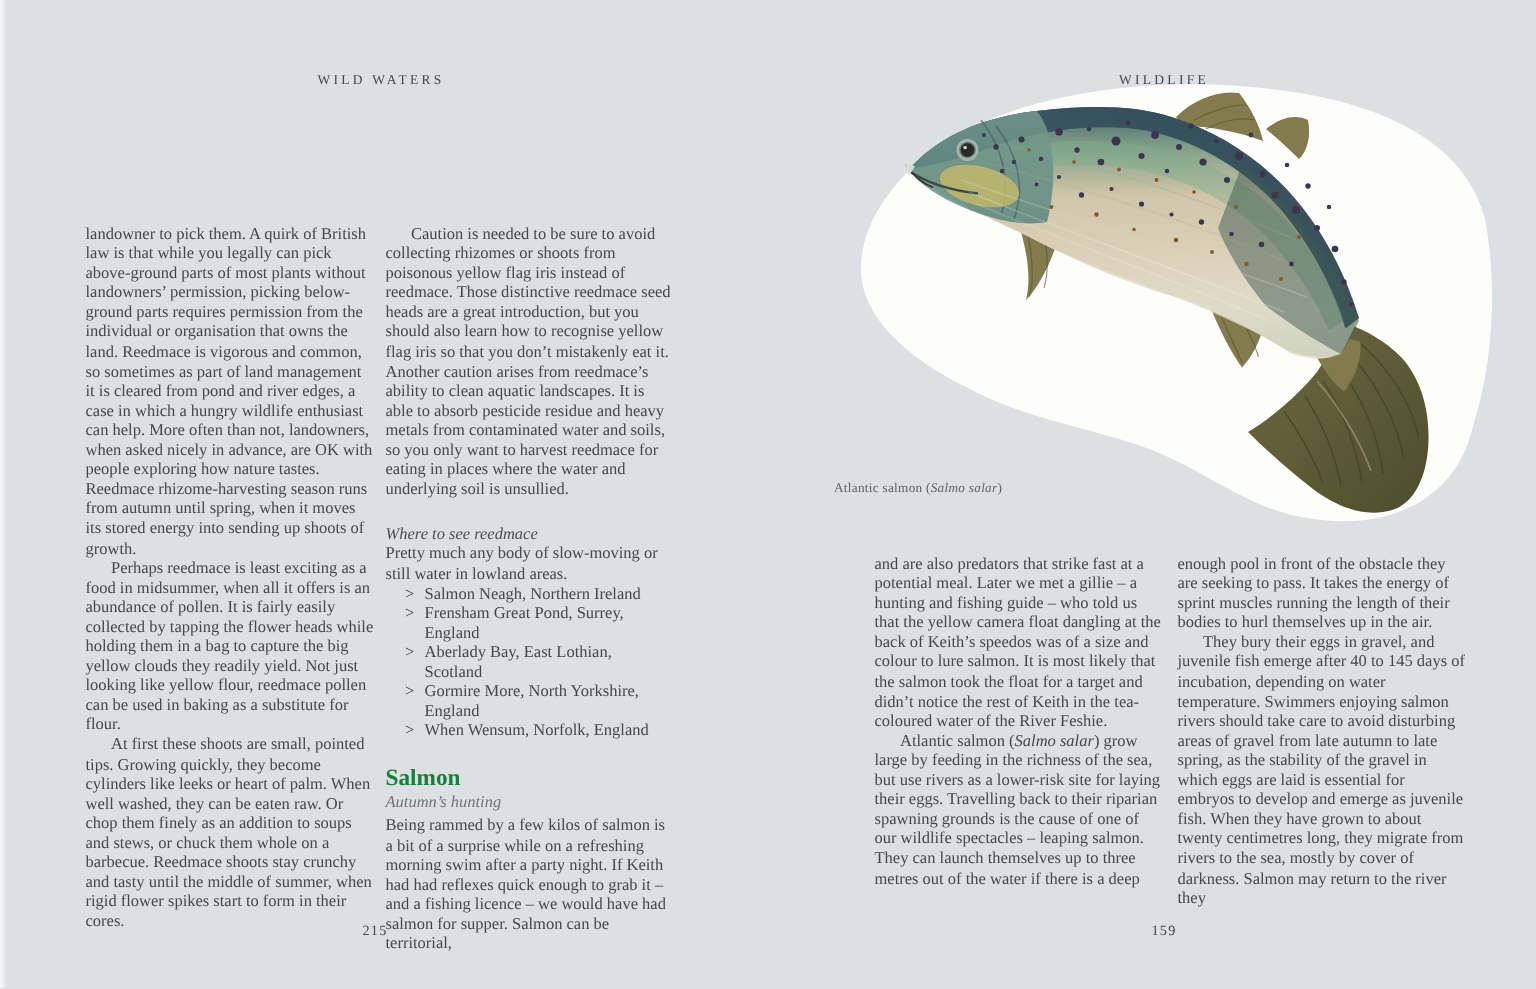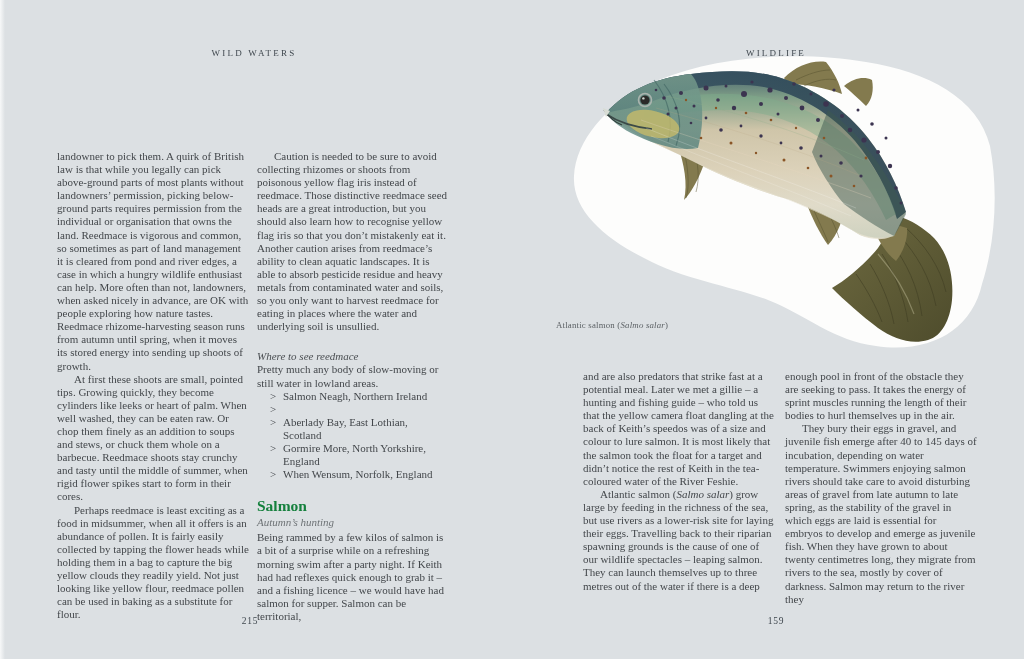--- a/index.html
+++ b/index.html
@@ -224,35 +224,36 @@
     </g>
   </g>
 </svg>
 
 <div class="caption">
   <span>Atlantic salmon (</span><span class="italic">Salmo salar</span><span>)</span>
 </div>
 
 <div class="col" id="col-a">
   <p>landowner to pick them. A quirk of British law is that while you legally can pick above-ground parts of most plants without landowners’ permission, picking below-ground parts requires permission from the individual or organisation that owns the land. Reedmace is vigorous and common, so sometimes as part of land management it is cleared from pond and river edges, a case in which a hungry wildlife enthusiast can help. More often than not, landowners, when asked nicely in advance, are OK with people exploring how nature tastes. Reedmace rhizome-harvesting season runs from autumn until spring, when it moves its stored energy into sending up shoots of growth.</p>
+  <p class="ind">Perhaps reedmace is least exciting as a food in midsummer, when all it offers is an abundance of pollen. It is fairly easily collected by tapping the flower heads while holding them in a bag to capture the big yellow clouds they readily yield. Not just looking like yellow flour, reedmace pollen can be used in baking as a substitute for flour.</p>
   <p class="ind">At first these shoots are small, pointed tips. Growing quickly, they become cylinders like leeks or heart of palm. When well washed, they can be eaten raw. Or chop them finely as an addition to soups and stews, or chuck them whole on a barbecue. Reedmace shoots stay crunchy and tasty until the middle of summer, when rigid flower spikes start to form in their cores.</p>
-  <p class="ind">Perhaps reedmace is least exciting as a food in midsummer, when all it offers is an abundance of pollen. It is fairly easily collected by tapping the flower heads while holding them in a bag to capture the big yellow clouds they readily yield. Not just looking like yellow flour, reedmace pollen can be used in baking as a substitute for flour.</p>
 </div>
 
 <div class="col" id="col-b">
   <p class="ind">Caution is needed to be sure to avoid collecting rhizomes or shoots from poisonous yellow flag iris instead of reedmace. Those distinctive reedmace seed heads are a great introduction, but you should also learn how to recognise yellow flag iris so that you don’t mistakenly eat it. Another caution arises from reedmace’s ability to clean aquatic landscapes. It is able to absorb pesticide residue and heavy metals from contaminated water and soils, so you only want to harvest reedmace for eating in places where the water and underlying soil is unsullied.</p>
   <p class="subhead-italic">Where to see reedmace</p>
   <p>Pretty much any body of slow-moving or still water in lowland areas.</p>
   <div>
     <div class="loc-item">
       <span class="loc-marker">&gt;</span>
       <span class="loc-text">Salmon Neagh, Northern Ireland</span>
     </div>
     <div class="loc-item">
       <span class="loc-marker">&gt;</span>
+      <span class="loc-text">Frensham Great Pond, Surrey, England</span>
     </div>
     <div class="loc-item">
       <span class="loc-marker">&gt;</span>
       <span class="loc-text">Aberlady Bay, East Lothian, Scotland</span>
     </div>
     <div class="loc-item">
       <span class="loc-marker">&gt;</span>
       <span class="loc-text">Gormire More, North Yorkshire, England</span>
     </div>
     <div class="loc-item">

